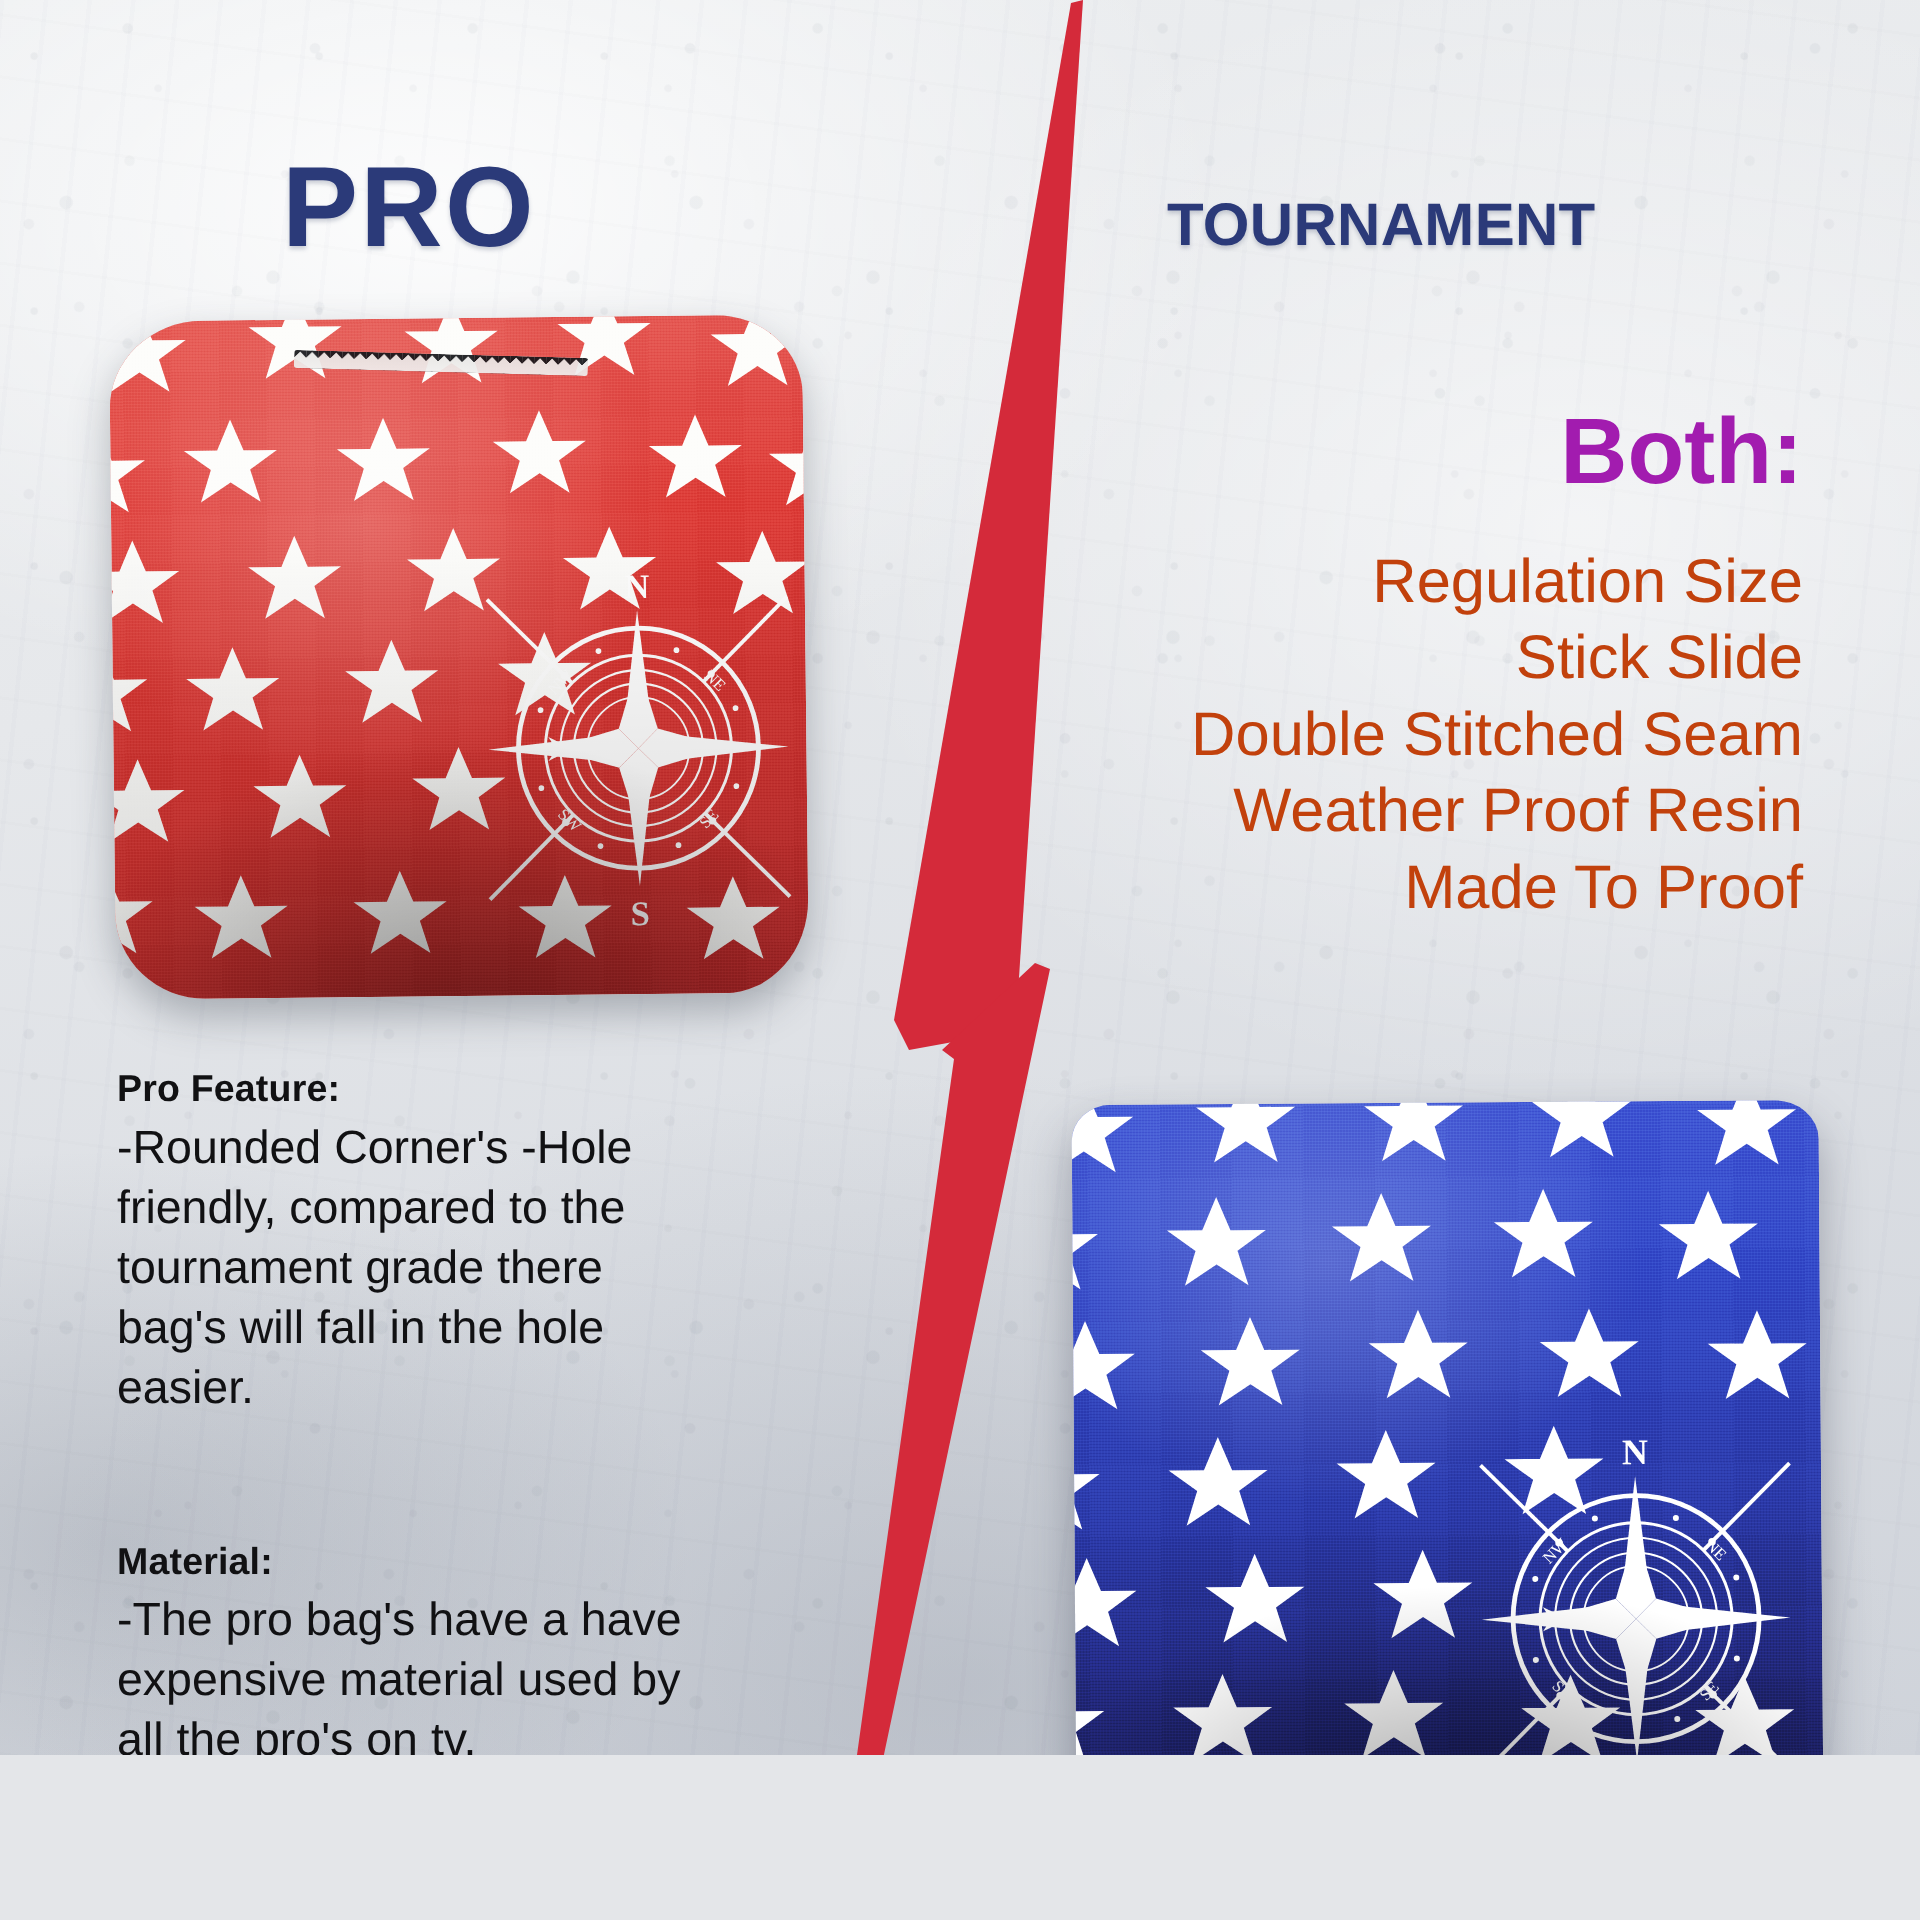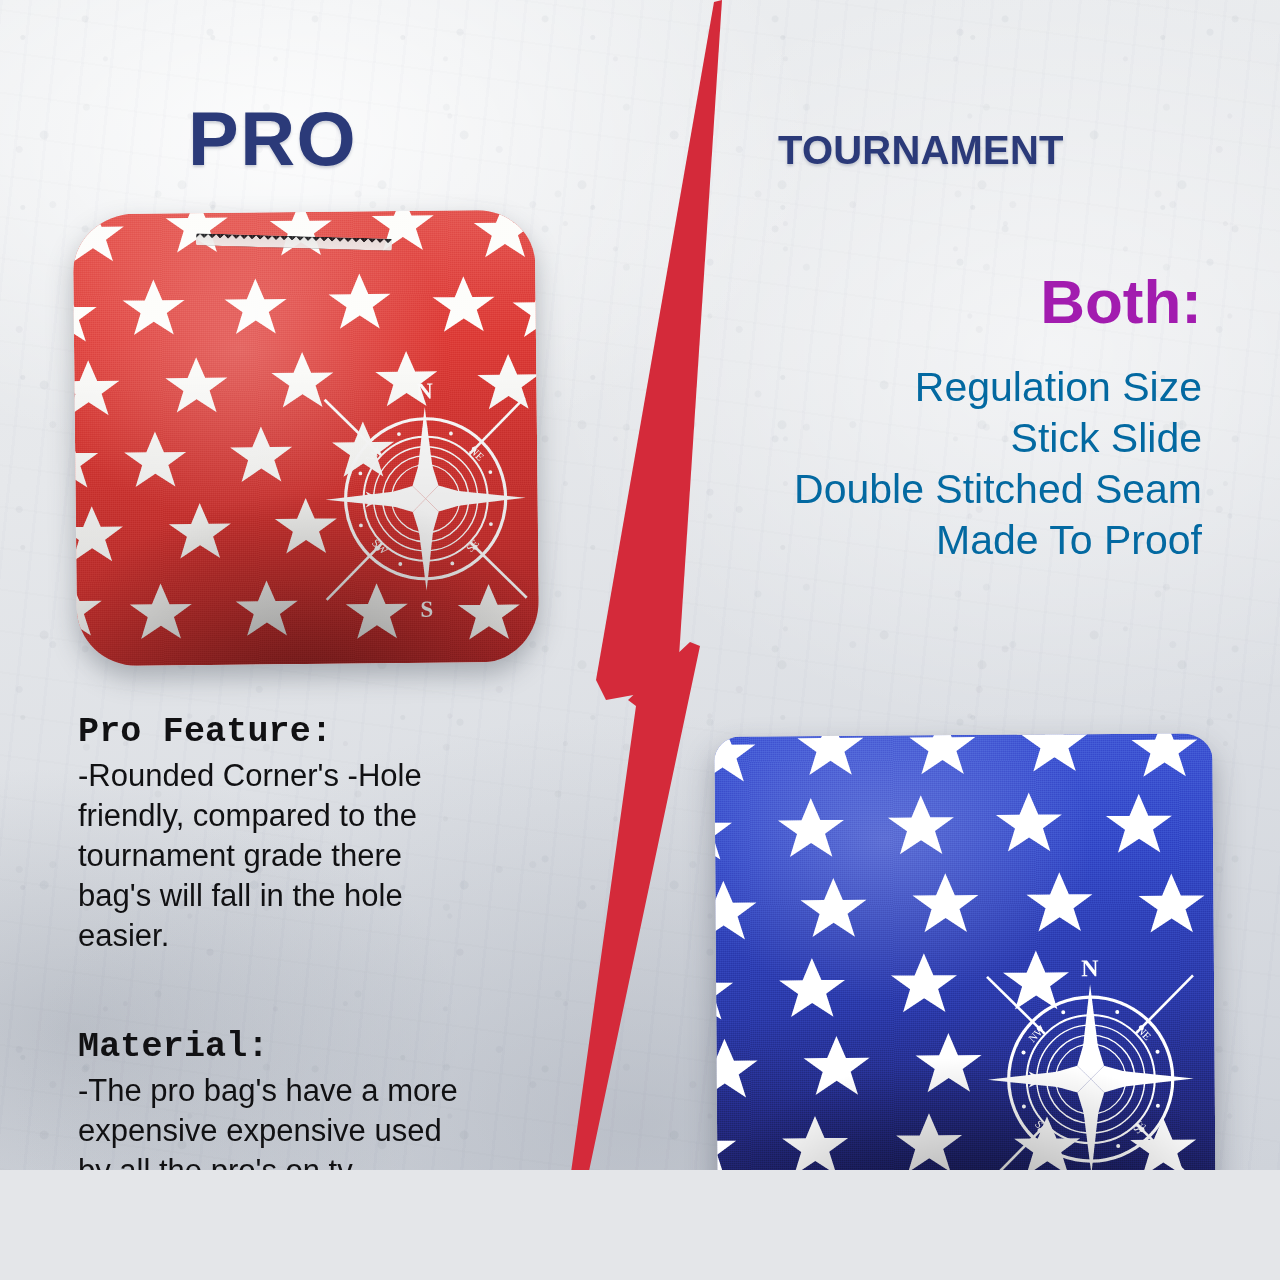--- a/index.html
+++ b/index.html
@@ -55,27 +55,27 @@
   }
   #pro-title{left:188px;top:95px;font-size:76px;letter-spacing:.02em;}
   #tournament-title{left:778px;top:128px;font-size:40px;letter-spacing:.005em;}
 
   .both-head{
     position:absolute;right:78px;top:266px;font-size:62px;font-weight:bold;color:#a21caf;
     text-align:right;white-space:nowrap;
   }
   .both-list{
     position:absolute;right:78px;top:362px;width:560px;text-align:right;
-    font-size:41px;line-height:51px;color:#0369a1;font-weight:400;
+    font-size:41px;line-height:51px;color:#c2410c;font-weight:400;
   }
   .both-list div{white-space:nowrap;}
 
   
   .blk{position:absolute;left:78px;color:#111113;}
-  .blk h3{margin:0 0 4px 0;font-size:35px;font-weight:bold;letter-spacing:.005em;font-family:Liberation Mono, monospace;}
+  .blk h3{margin:0 0 4px 0;font-size:25px;font-weight:bold;letter-spacing:.005em;}
   .blk p{margin:0;font-size:31px;line-height:40px;font-weight:400;width:400px;}
   #pro-feature-block{top:712px;}
   #material-block{top:1027px;}
 
   
   #bolt{position:absolute;left:0;top:0;width:1280px;height:1280px;pointer-events:none;}
 
   
   .bag{position:absolute;overflow:hidden;}
   .bag .fabric{position:absolute;inset:0;}
@@ -249,36 +249,37 @@
   </div>
 
   <div class="blk" id="pro-feature-block">
     <h3>Pro Feature:</h3>
     <p>-Rounded Corner's
 -Hole friendly, compared to the tournament grade there bag's will fall in the hole easier.</p>
   </div>
 
   <div class="blk" id="material-block">
     <h3>Material:</h3>
-    <p>-The pro bag's have a more expensive expensive used by all the pro's on tv.</p>
+    <p>-The pro bag's have a have expensive material used by all the pro's on tv.</p>
   </div>
 
   <svg id="bolt" viewBox="0 0 1280 1280">
     <polygon fill="#d42a3a" points="722,0 714,2 596,680 606,700 672,688 678,672"></polygon>
     <polygon fill="#d42a3a" points="690,642 700,646 566,1280 556,1280 636,706 628,700"></polygon>
   </svg>
 
   <div class="title" id="tournament-title">TOURNAMENT</div>
 
   <div class="both-head">Both:</div>
 
   <div class="both-list">
     <div>Regulation Size</div>
     <div>Stick Slide</div>
     <div>Double Stitched Seam</div>
+    <div>Weather Proof Resin</div>
     <div>Made To Proof</div>
   </div>
 
   <div class="bagwrap">
     <div class="bag" id="tournament-bag">
       <div class="fabric"></div>
 
       <svg class="stars" width="498" height="482" viewBox="0 0 498 482">
         <defs>
           <g id="st5b">

